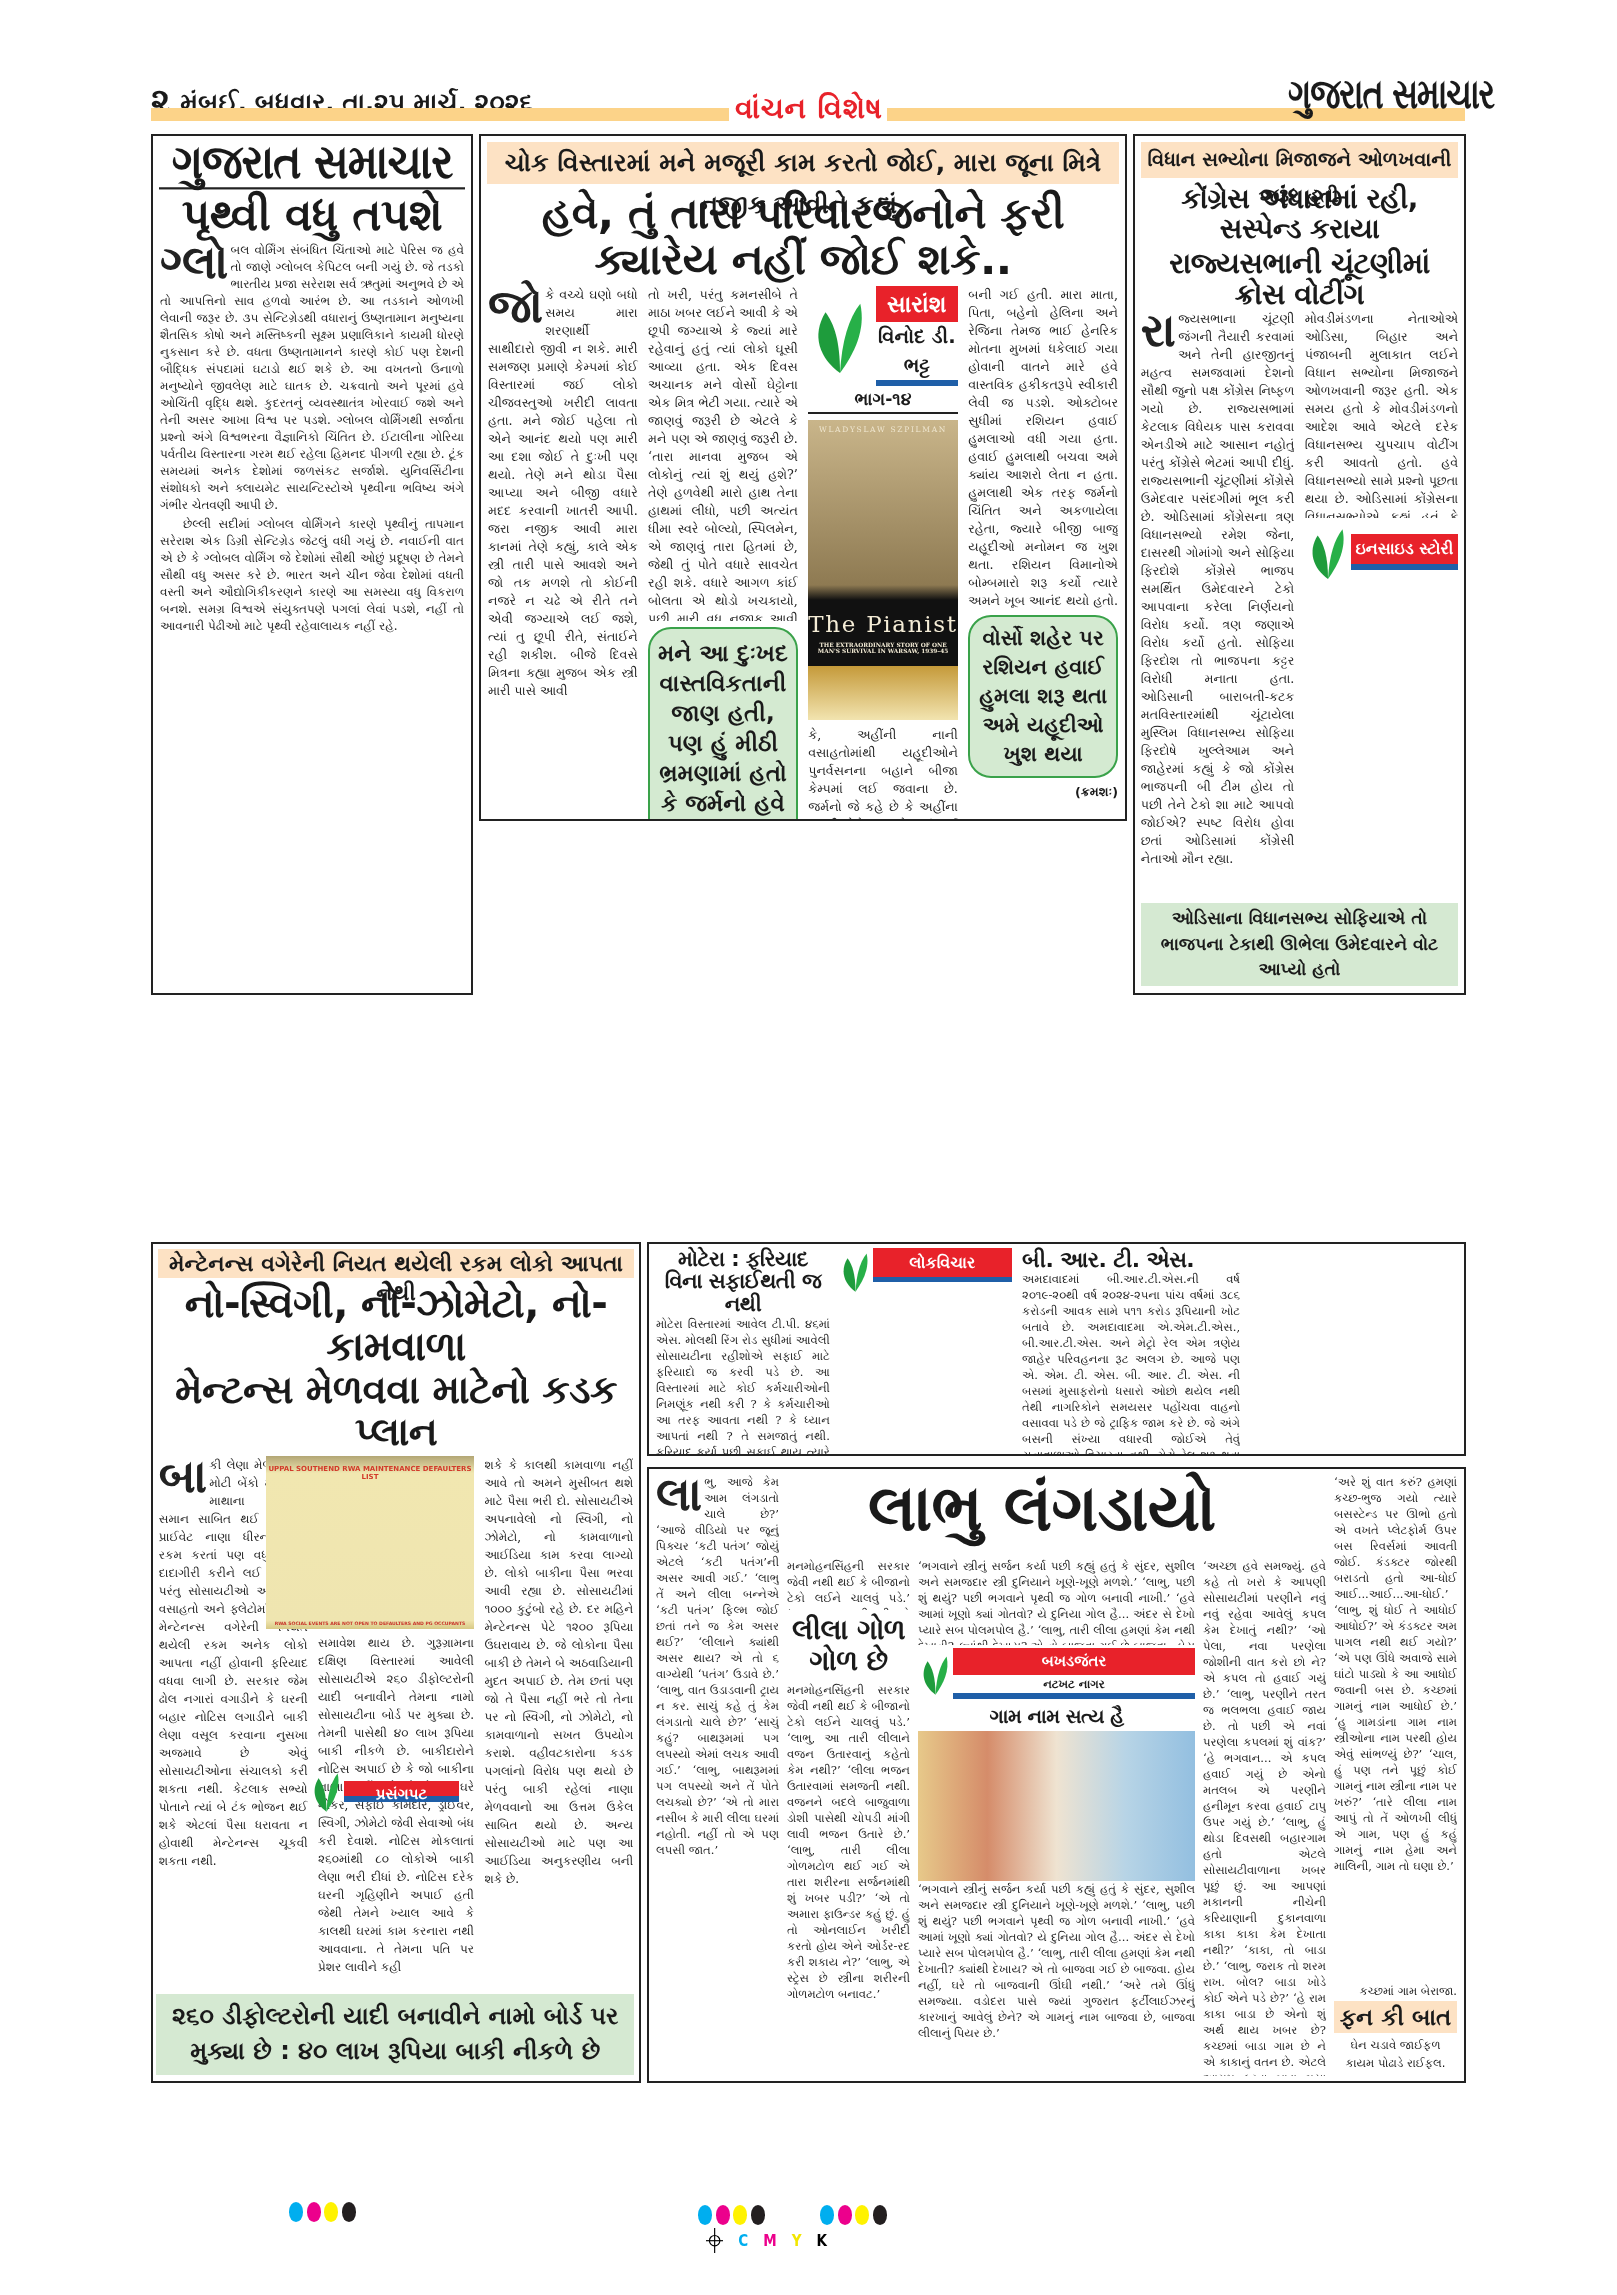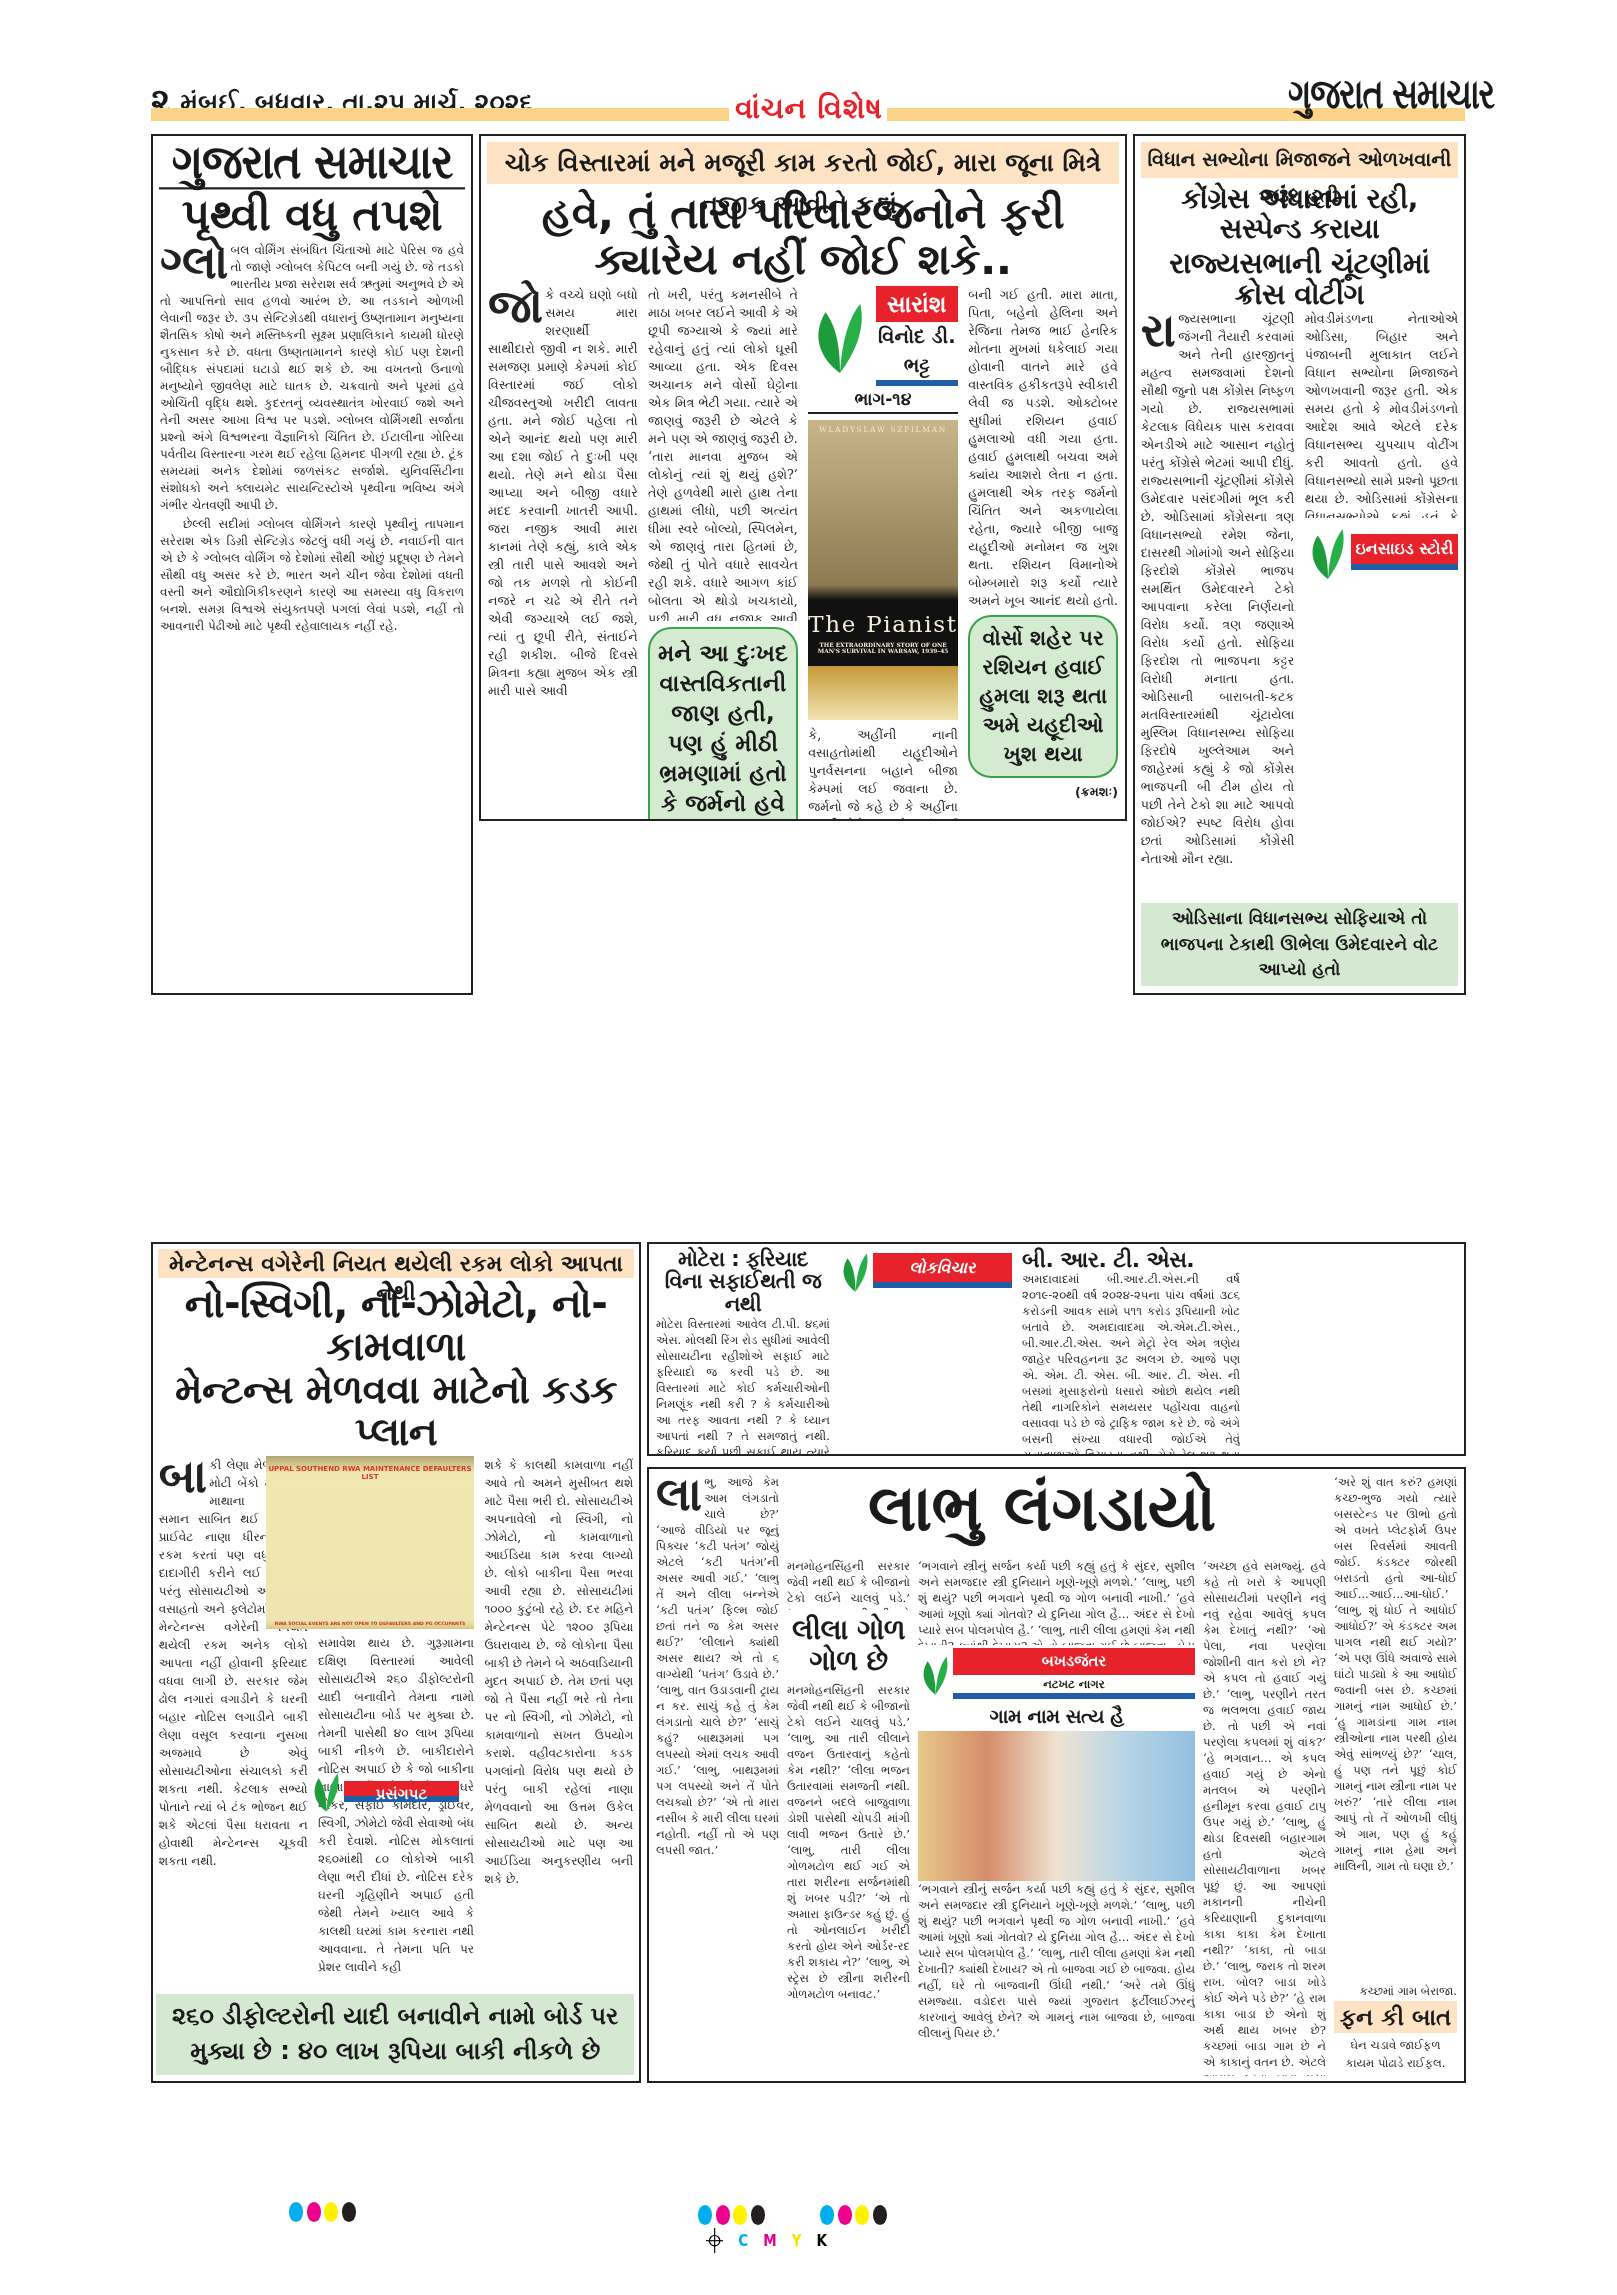--- a/index.html
+++ b/index.html
@@ -151,21 +151,21 @@
 </div>
 
 <div class="abs box" style="left:647px; top:1242px; width:819px; height:214px;">
   <div style="display:grid; grid-template-columns: 1.55fr 0.95fr 0.9fr; gap:10.4px; padding:3.5px 7px; height:100%;">
     <div style="display:grid; grid-template-columns: 1fr 1fr; gap:8px;">
       <div style="display:flex; flex-direction:column;">
         <div class="headline" style="font-size:21px; text-align:center;">મોટેરા : ફરિયાદ વિના સફાઈથતી જ નથી</div>
         <div class="col-text" style="flex:1; overflow:hidden; font-size:11.6px; line-height:16px;">મોટેરા વિસ્તારમાં આવેલ ટી.પી. ૪૬માં એસ. મોલથી રિંગ રોડ સુધીમાં આવેલી સોસાયટીના રહીશોએ સફાઈ માટે ફરિયાદો જ કરવી પડે છે. આ વિસ્તારમાં માટે કોઈ કર્મચારીઓની નિમણૂંક નથી કરી ? કે કર્મચારીઓ આ તરફ આવતા નથી ? કે ધ્યાન આપતાં નથી ? તે સમજાતું નથી. ફરિયાદ કર્યા પછી સફાઈ થાય ત્યારે ફોટા પાડી લે છે. તો ફોટા પડાવવા માટે સફાઈ થાય છે કે કરે છે. અમારે આ ફોટા પડાવવા માટે ફરિયાદ કરવાની ? પણ આ બાબતે કોઈ ચોક્કસ પરિણામ નથી મળતું. આ બાબતમાં કોઈ અધિકારીને રસ ના હોય તેવું જણાઈ રહ્યું હોય તેવું લાગે છે. આ વિસ્તાર માટે પક્ષપાત થઈ રહ્યો તેવું અહીંના રહીશોને લાગે છે. શું આ વિસ્તાર રજૂઆત કરવાથી પણ ઉકેલ આવતો નથી. પ્રજા કહે છે કે તંત્ર બધું કરી શકે તેમ છે, પણ એક માત્ર ‘ઈચ્છા શક્તિનો અભાવ હોય’ તેમ લાગી રહ્યું છે. આ બાબતનો ‘કાયમી ઉકેલ’ કેમ નહિ ? શું આ ટીપીને વિકાસના ક્રમમાં અગ્રીમતા મળશે ? શું આ વિસ્તારના રહીશોને ચોખ્ખાઈ મળી શકશે ? પ્રજાના ક્રમમાં તંત્ર ધ્યાન આપે તેવી માંગ છે.</div>
       </div>
       <div style="display:flex; flex-direction:column;">
-        <div style="display:flex; align-items:center;font-style:italic;">
+        <div style="display:flex; ">
           <svg class="leaf" style="width:35px; height:46px;" viewBox="0 0 110 140">
               <path d="M55 135 C20 110 5 70 30 30 C45 50 55 80 55 135 Z" fill="#1e9c3c"></path>
               <path d="M55 135 C80 100 100 60 90 15 C70 40 58 80 55 135 Z" fill="#27b048"></path>
             </svg>
           <div style="flex:1;">
             <div class="badge-red" style="font-size:16px; height:29px; line-height:29px;">લોકવિચાર</div>
             <div class="badge-blue"></div>
           </div>
         </div>
         <div style="flex:1;"></div>

